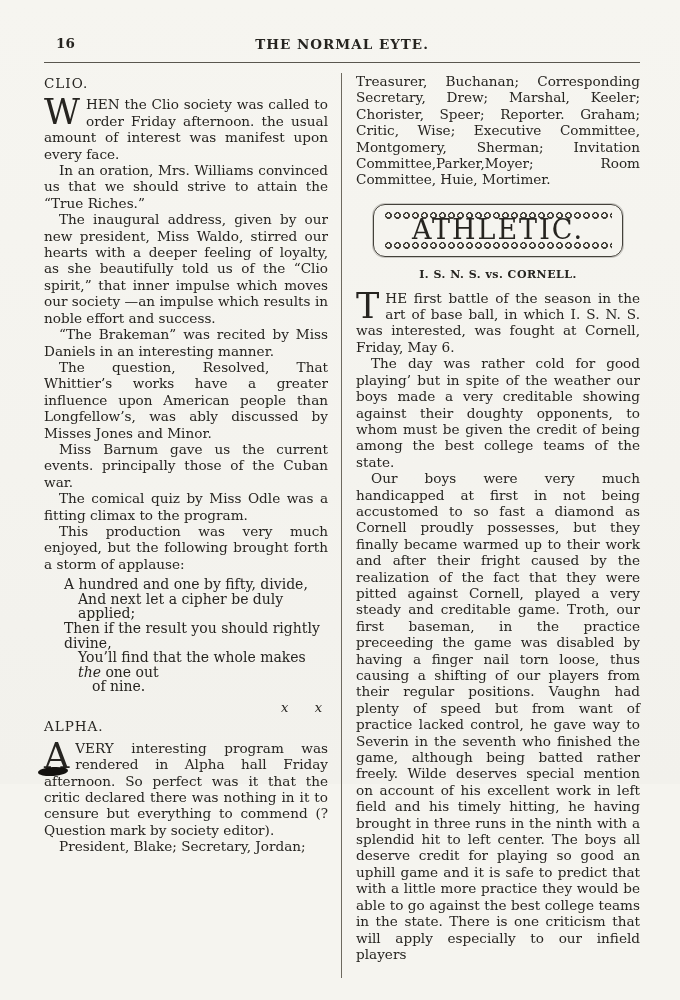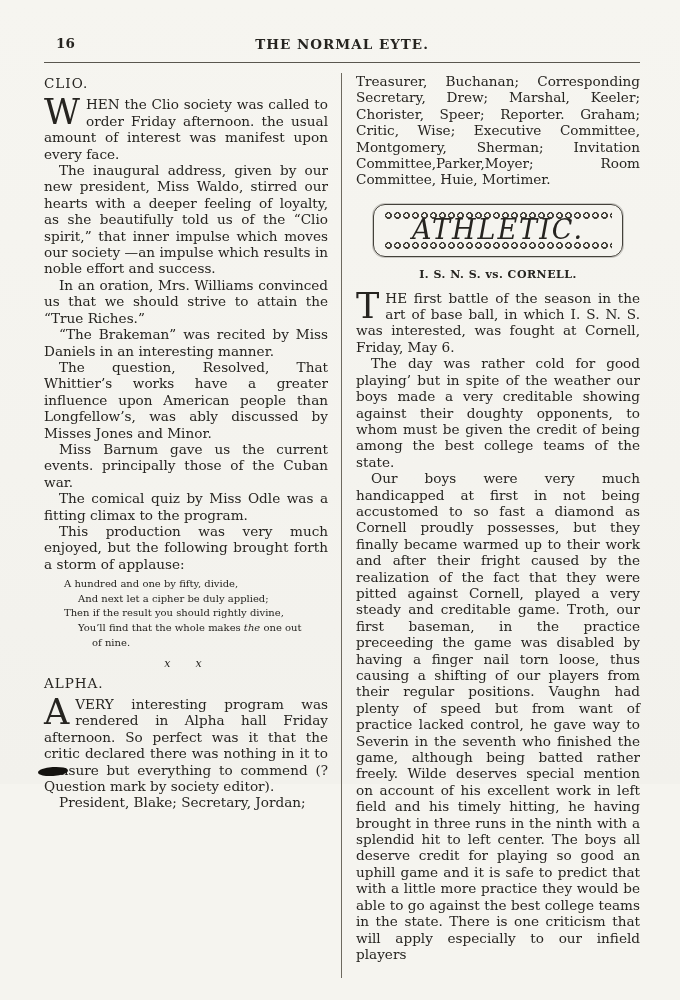--- a/index.html
+++ b/index.html
@@ -67,45 +67,44 @@
     margin: 2px 0 5px 0;
   }
   .opener { text-indent: 0; }
   .dropcap {
     float: left;
     font-size: 35px;
     line-height: 28px;
     padding: 2px 6px 0 0;
   }
   .poem {
-    font-size: 10px;
+    font-size: 14px;
     line-height: 14.6px;
     margin: 5px 4px 5px 20px;
     text-align: left;
   }
   .poem-line { text-indent: 0; }
   .poem-indent { padding-left: 14px; }
   .poem-cont { padding-left: 28px; }
   .poem .it { font-style: italic; }
   .ornament {
-    text-align: center;
+    text-align: right;
     font-style: italic;
-    font-size: 11px;
+    font-size: 13px;
     letter-spacing: 6px;
     margin: 6px 0 2px 0;
   }
   .athletic-box {
     width: 234px;
     margin: 16px auto 10px auto;
     border: 1.5px solid #44413a;
     border-radius: 12px;
     padding: 4px 7px;
     box-shadow: 0 0 0 1px rgba(68,65,58,0.25);
     background: transparent;
-    font-style: italic;
   }
   .chain {
     height: 9px;
     margin: 2px 3px;
     background-image: radial-gradient(circle at 4.5px 4.5px,
       rgba(58,56,50,0) 2px, #45423b 2px, #45423b 3.2px, rgba(58,56,50,0) 3.7px);
     background-size: 9px 9px;
     background-repeat: repeat-x;
   }
   .athletic-title {
@@ -148,22 +147,22 @@
 
     <div class="col col-left">
 
       <p class="section-heading">CLIO.</p>
 
       <p class="opener">
         <span class="dropcap">W</span>
         <span>HEN the Clio society was called to order Friday afternoon. the usual amount of interest was manifest upon every face.</span>
       </p>
 
+      <p class="para">In an oration, Mrs. Williams convinced us that we should strive to attain the “True Riches.”</p>
       <p class="para">The inaugural address, given by our new president, Miss Waldo, stirred our hearts with a deeper feeling of loyalty, as she beautifully told us of the “Clio spirit,” that inner impulse which moves our society —an impulse which results in noble effort and success.</p>
-      <p class="para">In an oration, Mrs. Williams convinced us that we should strive to attain the “True Riches.”</p>
       <p class="para">“The Brakeman” was recited by Miss Daniels in an interesting manner.</p>
       <p class="para">The question, Resolved, That Whittier’s works have a greater influence upon American people than Longfellow’s, was ably discussed by Misses Jones and Minor.</p>
       <p class="para">Miss Barnum gave us the current events. principally those of the Cuban war.</p>
       <p class="para">The comical quiz by Miss Odle was a fitting climax to the program.</p>
       <p class="para">This production was very much enjoyed, but the following brought forth a storm of applause:</p>
 
       <div class="poem">
         <div class="poem-line">A hundred and one by fifty, divide,</div>
         <div class="poem-line poem-indent">And next let a cipher be duly applied;</div>
         <div class="poem-line">Then if the result you should rightly divine,</div>

